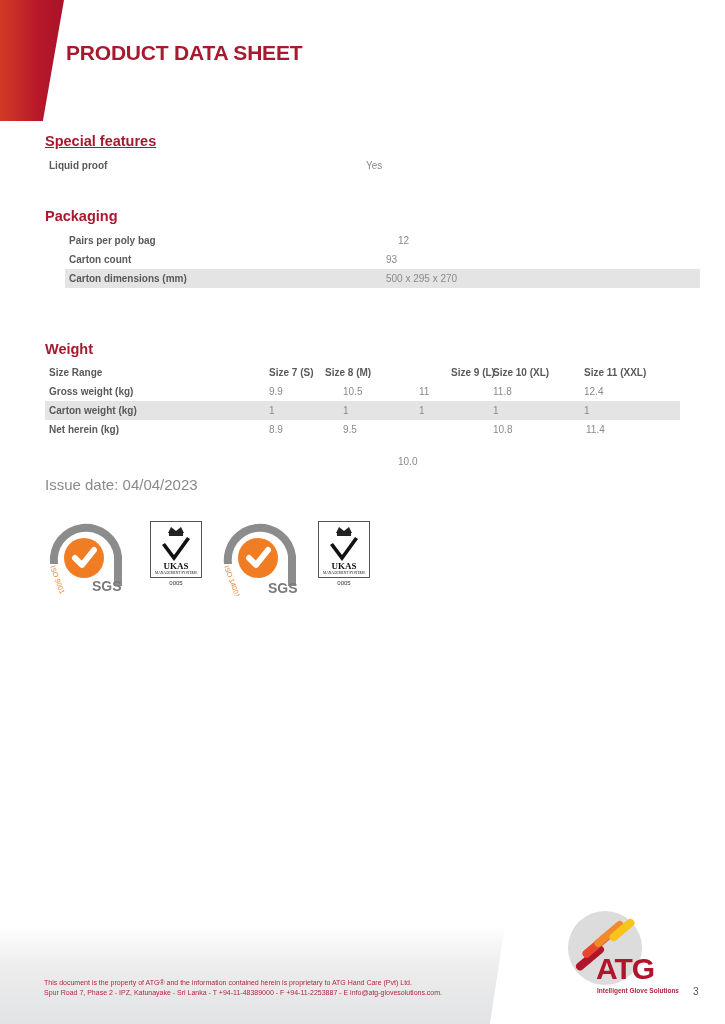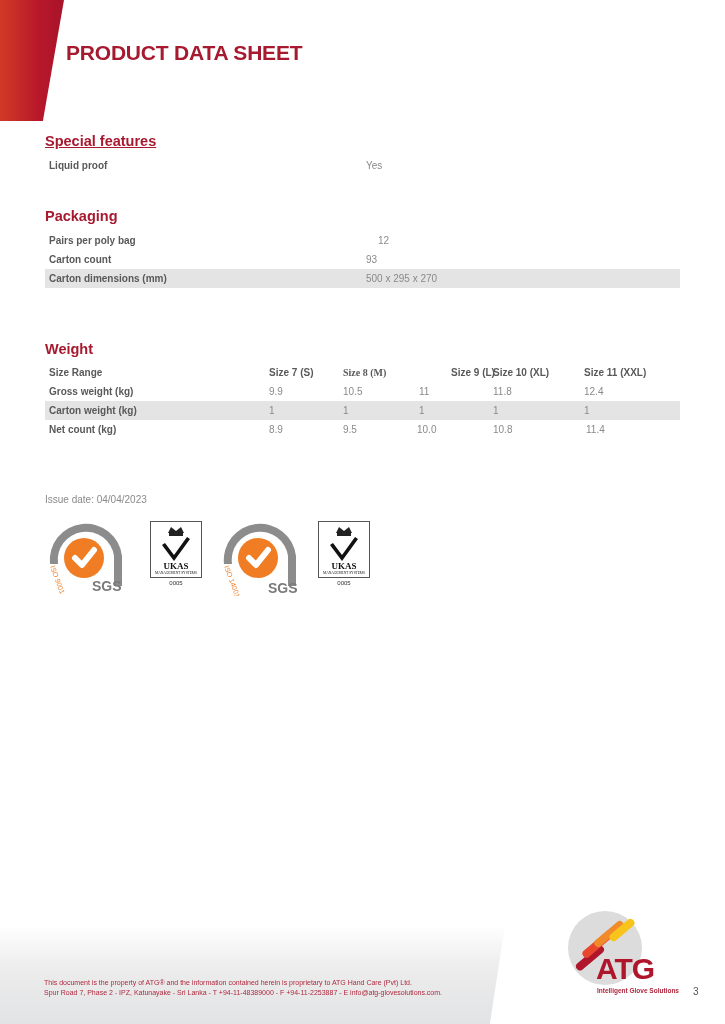--- a/index.html
+++ b/index.html
@@ -11,21 +11,21 @@
     .page-title { position:absolute; left:66px; top:41px; font-size:21px; font-weight:bold;
                   color:#a6192e; letter-spacing:-0.2px; }
     .section-title { position:absolute; left:45px; font-size:14.5px; font-weight:bold; color:#a6192e; }
     .table { position:absolute; left:45px; width:635px; font-size:10px; }
     .row { position:relative; height:19px; line-height:19px; }
     .row.shaded { background:#e4e4e4; }
     .cell { position:absolute; top:0; white-space:nowrap; }
     .label { left:4px; font-weight:bold; color:#595959; }
     .val { color:#8a8a8a; }
     .hdr { font-weight:bold; color:#595959; }
-    .issue { position:absolute; left:45px; top:494px; font-size:10px; color:#8a8a8a; }
+    .issue { position:absolute; left:45px; top:476px; font-size:15px; color:#8a8a8a; }
     .cert { position:absolute; }
     .footer-bg { position:absolute; left:0; top:925px; width:505px; height:99px;
                  background:linear-gradient(180deg,#ffffff 0%,#ececec 45%,#e2e3e5 100%);
                  clip-path:polygon(0 0, 100% 0, 97% 100%, 0 100%); }
     .footer-text { position:absolute; left:44px; font-size:7px; color:#b0283e; white-space:nowrap; }
     .page-num { position:absolute; left:693px; top:986px; font-size:10px; color:#555; }
     .logo { position:absolute; left:563px; top:910px; width:130px; height:90px; }
     .logo-tag { position:absolute; left:597px; top:987px; font-size:6.5px; color:#b0283e; font-weight:bold; white-space:nowrap; }
   </style>
 </head>
@@ -36,41 +36,41 @@
 
 <div class="section-title" style="top:133px;text-decoration:underline;">Special features</div>
 <div class="table" style="top:156px;">
   <div class="row">
     <span class="cell label">Liquid proof</span>
     <span class="cell val" style="left:321px;">Yes</span>
   </div>
 </div>
 
 <div class="section-title" style="top:208px;">Packaging</div>
-<div class="table" style="top:231px;">
+<div class="table" style="top:231px;margin-left:20px;">
   <div class="row">
     <span class="cell label">Pairs per poly bag</span>
     <span class="cell val" style="left:333px;">12</span>
   </div>
   <div class="row">
     <span class="cell label">Carton count</span>
     <span class="cell val" style="left:321px;">93</span>
   </div>
   <div class="row shaded">
     <span class="cell label">Carton dimensions (mm)</span>
     <span class="cell val" style="left:321px;">500 x 295 x 270</span>
   </div>
 </div>
 
 <div class="section-title" style="top:341px;">Weight</div>
 <div class="table" style="top:363px;">
   <div class="row">
     <span class="cell label">Size Range</span>
     <span class="cell hdr" style="left:224px;">Size 7 (S)</span>
-    <span class="cell hdr" style="left:298px;font-family:Liberation Serif, serif;">Size 8 (M)</span>
+    <span class="cell hdr" style="left:280px;">Size 8 (M)</span>
     <span class="cell hdr" style="left:374px;margin-left:32px;">Size 9 (L)</span>
     <span class="cell hdr" style="left:448px;">Size 10 (XL)</span>
     <span class="cell hdr" style="left:539px;">Size 11 (XXL)</span>
   </div>
   <div class="row">
     <span class="cell label">Gross weight (kg)</span>
     <span class="cell val" style="left:224px;">9.9</span>
     <span class="cell val" style="left:298px;">10.5</span>
     <span class="cell val" style="left:374px;">11</span>
     <span class="cell val" style="left:448px;">11.8</span>
@@ -78,24 +78,24 @@
   </div>
   <div class="row shaded">
     <span class="cell label">Carton weight (kg)</span>
     <span class="cell val" style="left:224px;">1</span>
     <span class="cell val" style="left:298px;">1</span>
     <span class="cell val" style="left:374px;">1</span>
     <span class="cell val" style="left:448px;">1</span>
     <span class="cell val" style="left:539px;">1</span>
   </div>
   <div class="row">
-    <span class="cell label">Net count (kg)</span>
+    <span class="cell label">Net herein (kg)</span>
     <span class="cell val" style="left:224px;">8.9</span>
     <span class="cell val" style="left:298px;">9.5</span>
-    <span class="cell val" style="left:372px;">10.0</span>
+    <span class="cell val" style="left:353px;margin-top:32px;">10.0</span>
     <span class="cell val" style="left:448px;">10.8</span>
     <span class="cell val" style="left:541px;">11.4</span>
   </div>
 </div>
 
 <div class="issue">Issue date: 04/04/2023</div>
 
 <div class="cert" style="left:44px; top:512px; width:86px; height:84px;">
   <svg width="86" height="84" viewBox="0 0 86 84">
     <path d="M6 52 A36 36 0 0 1 78 44 L78 74 L70 74 L70 44 A28 28 0 0 0 14 52 Z" fill="#8c8c8c"></path>

